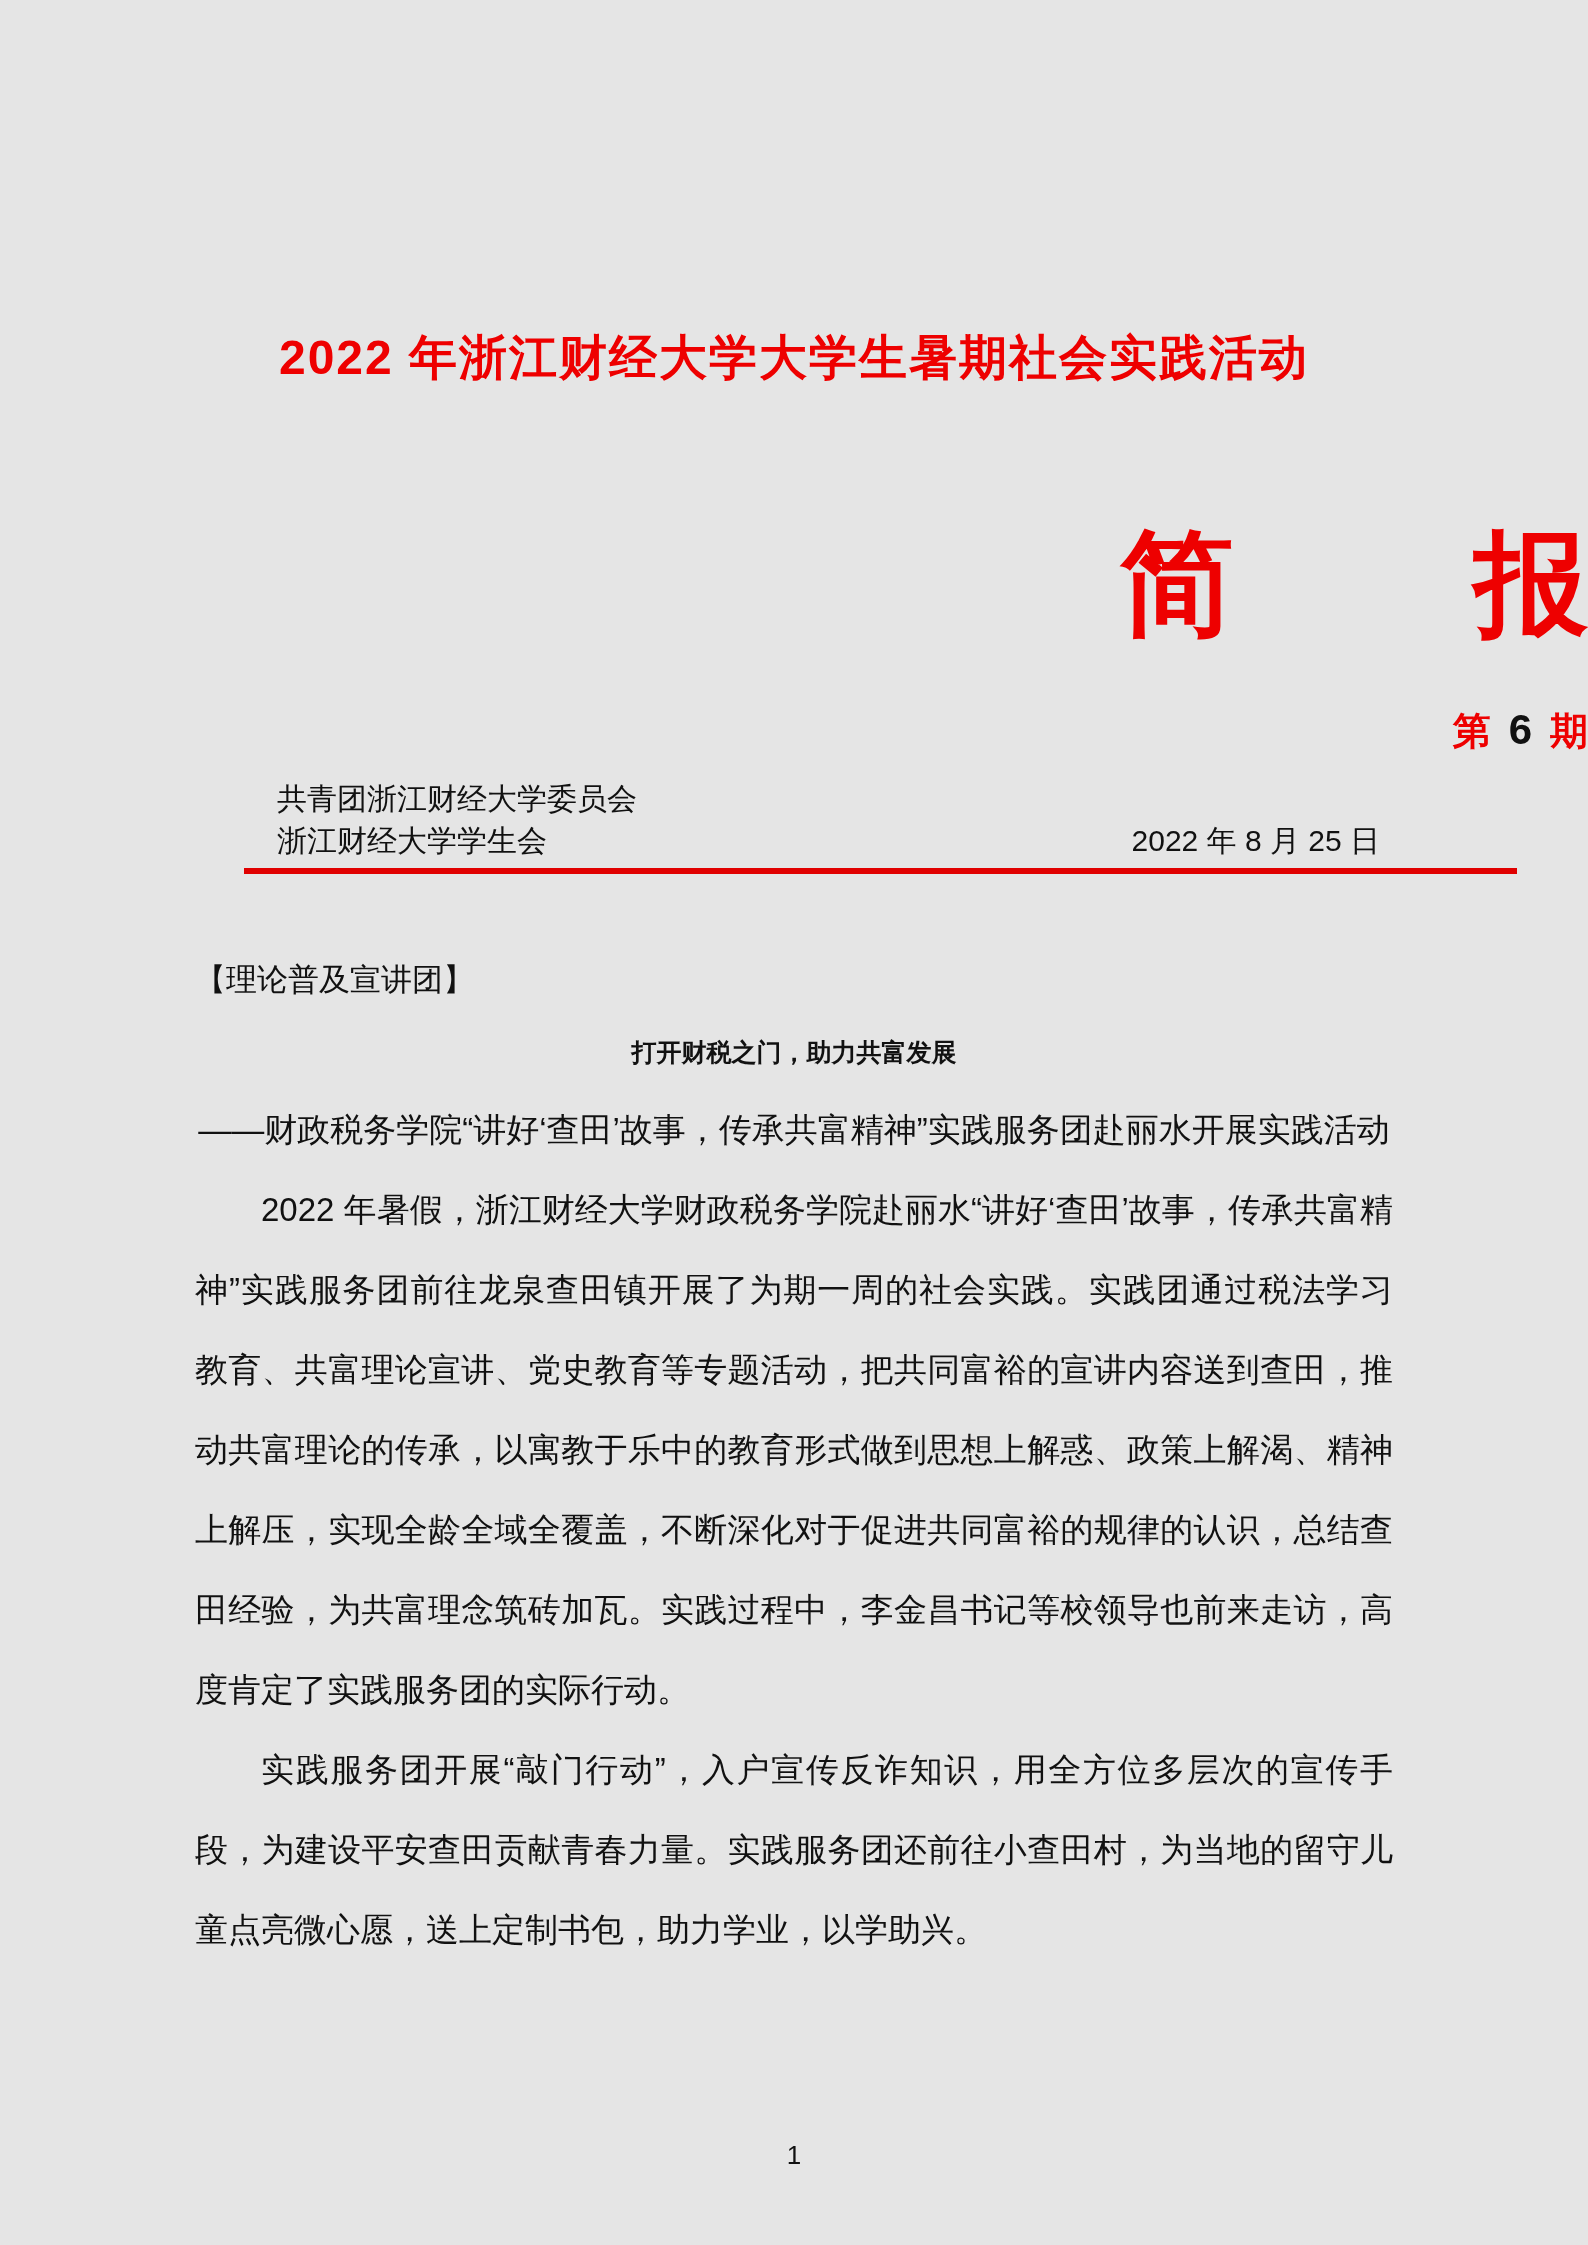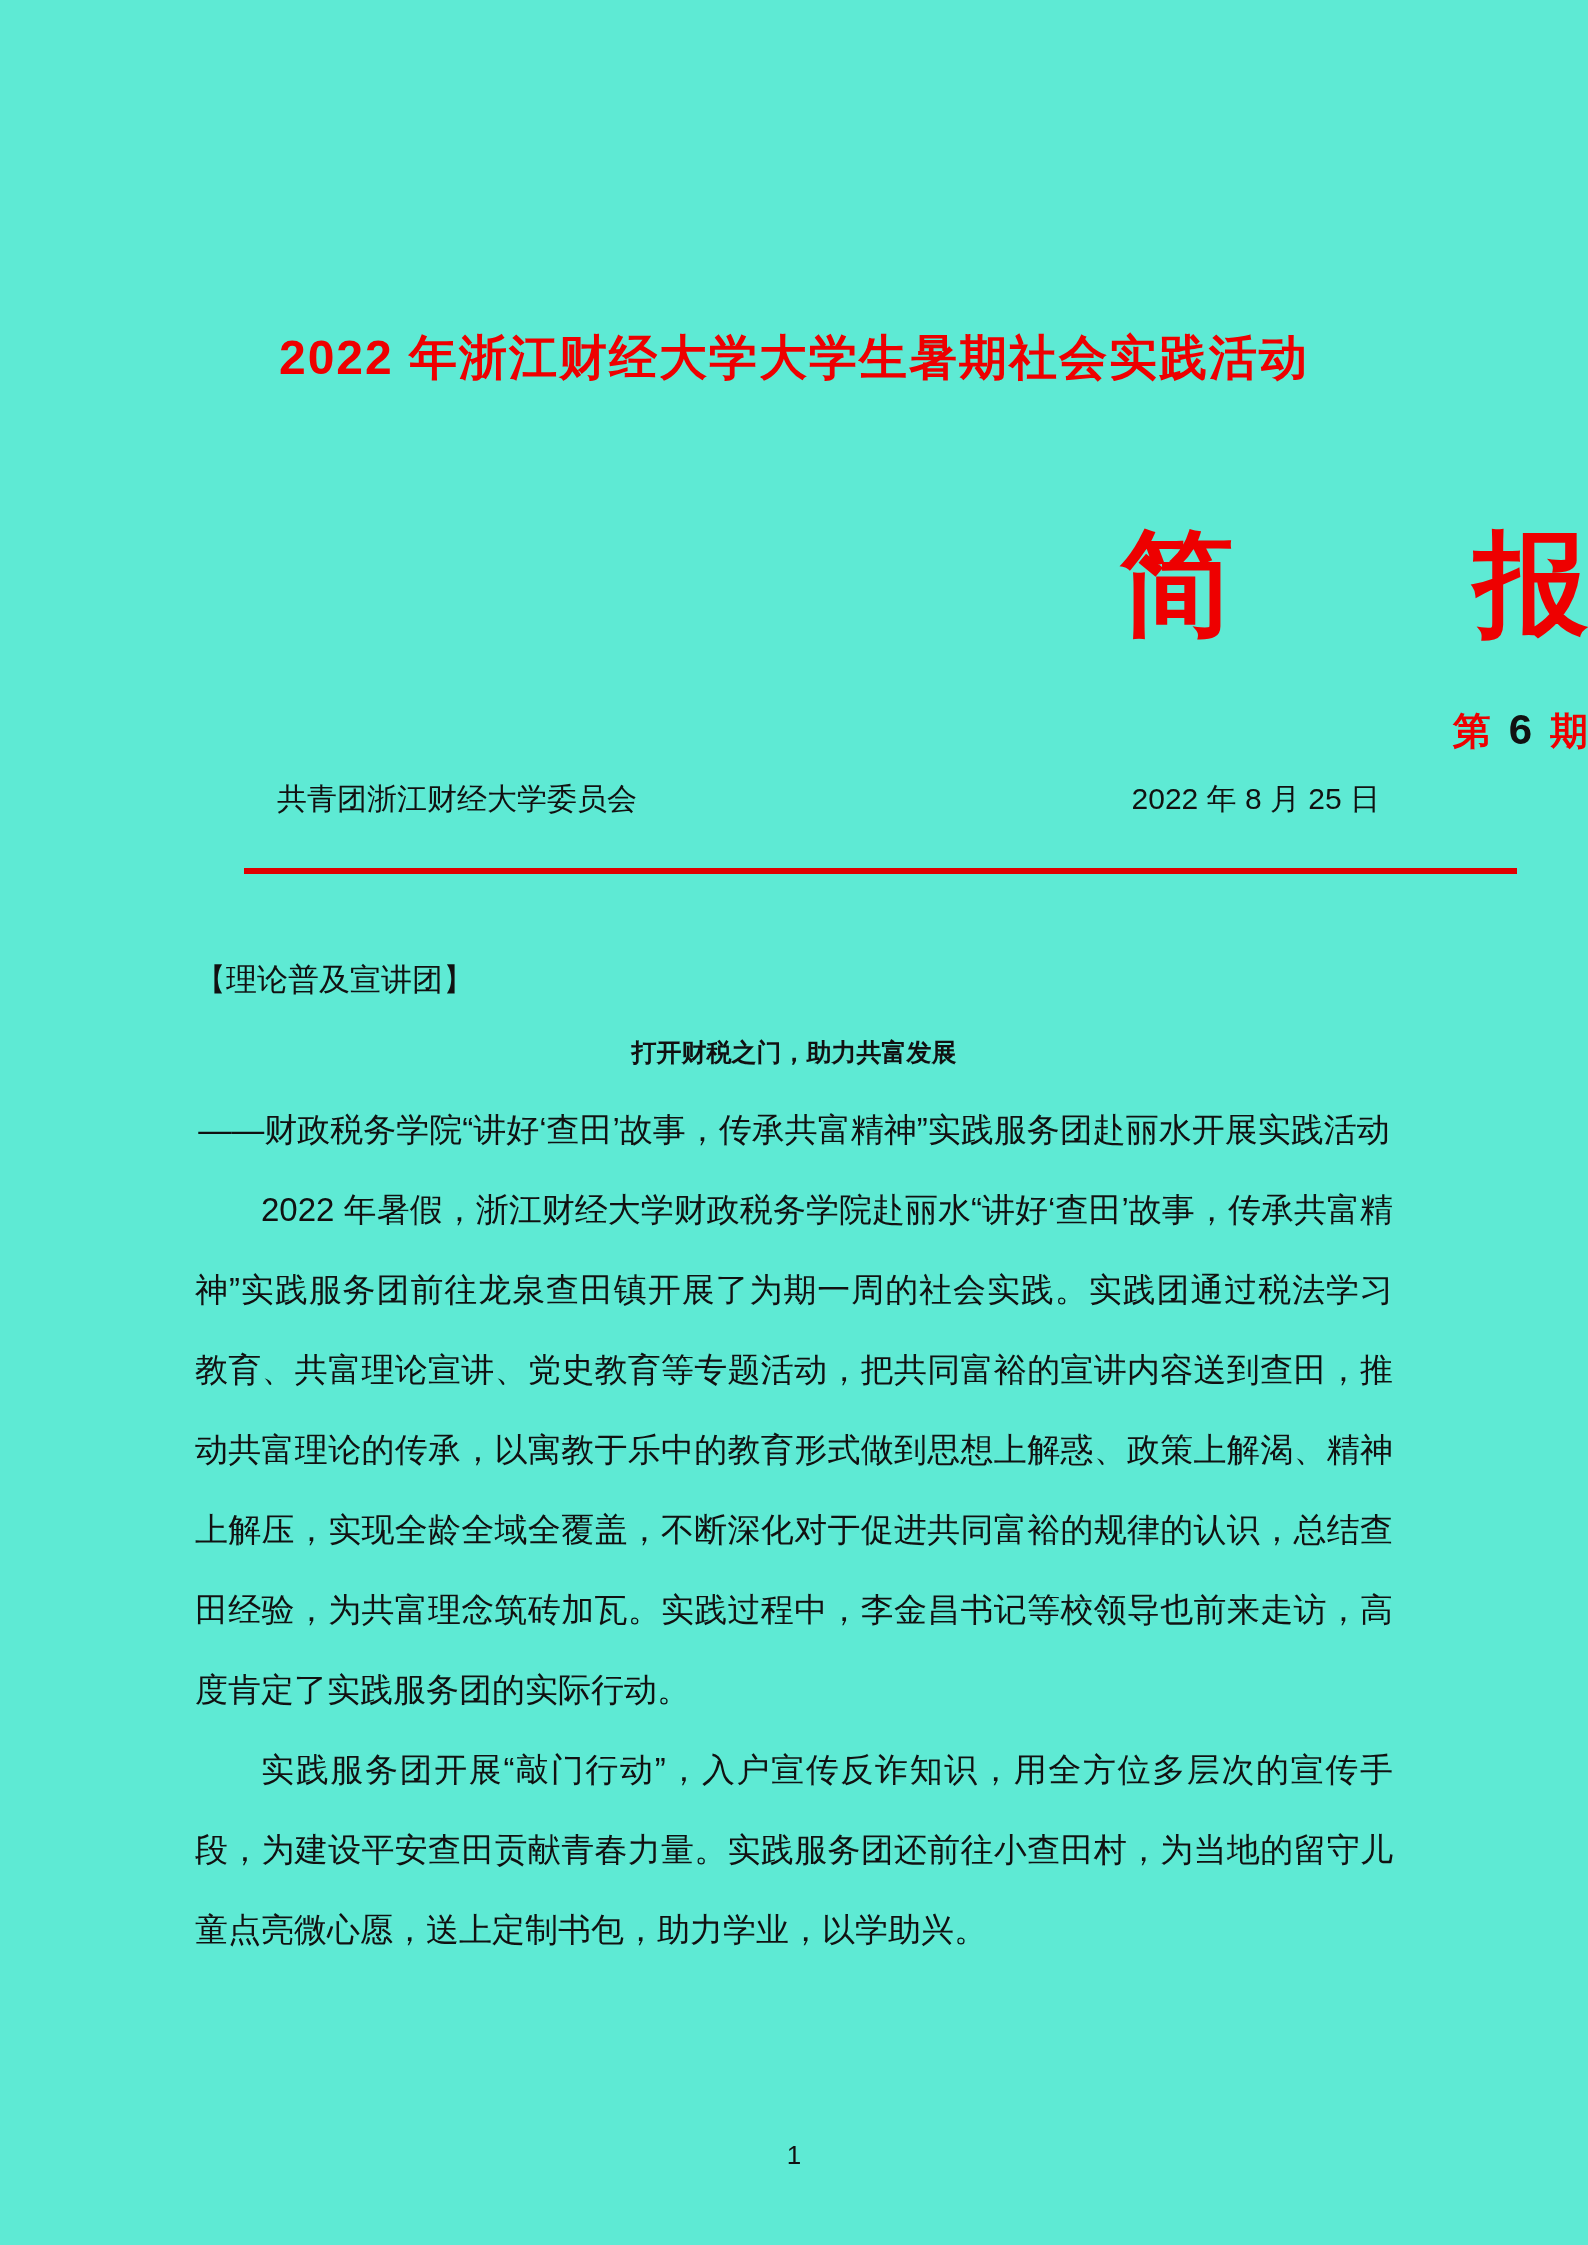--- a/index.html
+++ b/index.html
@@ -4,21 +4,21 @@
 <style>
   html, body {
     margin: 0;
     padding: 0;
     background: #ffffff;
   }
   .page {
     position: relative;
     width: 1588px;
     height: 2245px;
-    background: #5eead4;
+    background: #e5e5e5;
     font-family: "Liberation Sans", sans-serif;
     color: #111111;
     overflow: hidden;
   }
   .main-title {
     position: absolute;
     top: 326px;
     left: 0;
     width: 100%;
     text-align: center;
@@ -137,20 +137,21 @@
     <span class="char1">简</span><span class="char2">报</span>
   </div>
 
   <div class="issue-line">
     <span class="red">第</span><span class="num">6</span><span class="red">期</span>
   </div>
 
   <div class="org-date-row">
     <div class="org-block">
       <div>共青团浙江财经大学委员会</div>
+      <div>浙江财经大学学生会</div>
     </div>
     <div class="date-block">2022 年 8 月 25 日</div>
   </div>
 
   <div class="red-rule"></div>
 
   <div class="article">
     <div class="section-label">【理论普及宣讲团】</div>
     <div class="article-title">打开财税之门，助力共富发展</div>
     <div class="article-subtitle">——财政税务学院“讲好‘查田’故事，传承共富精神”实践服务团赴丽水开展实践活动</div>

